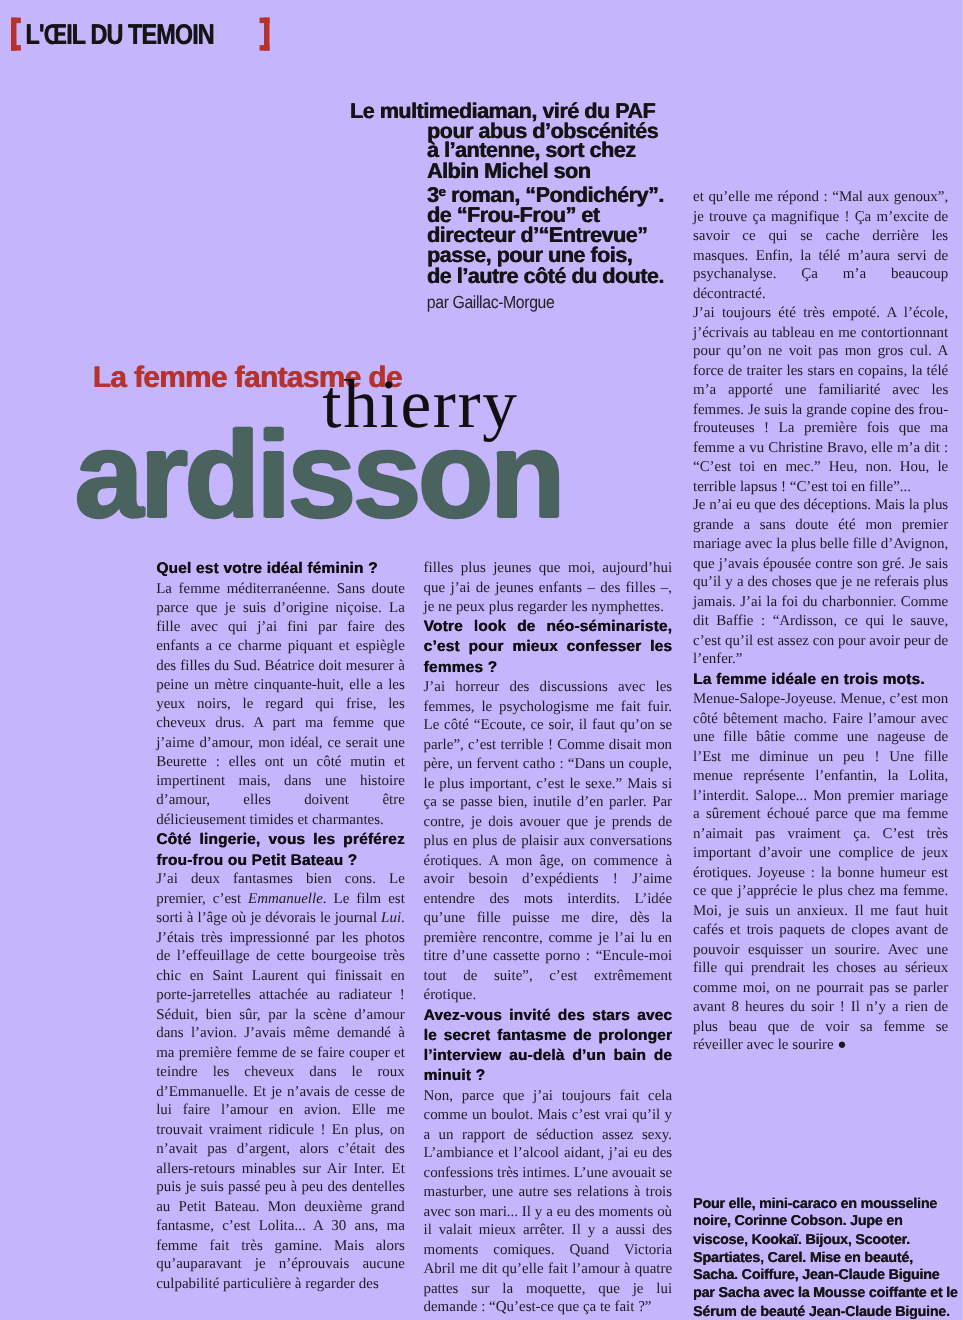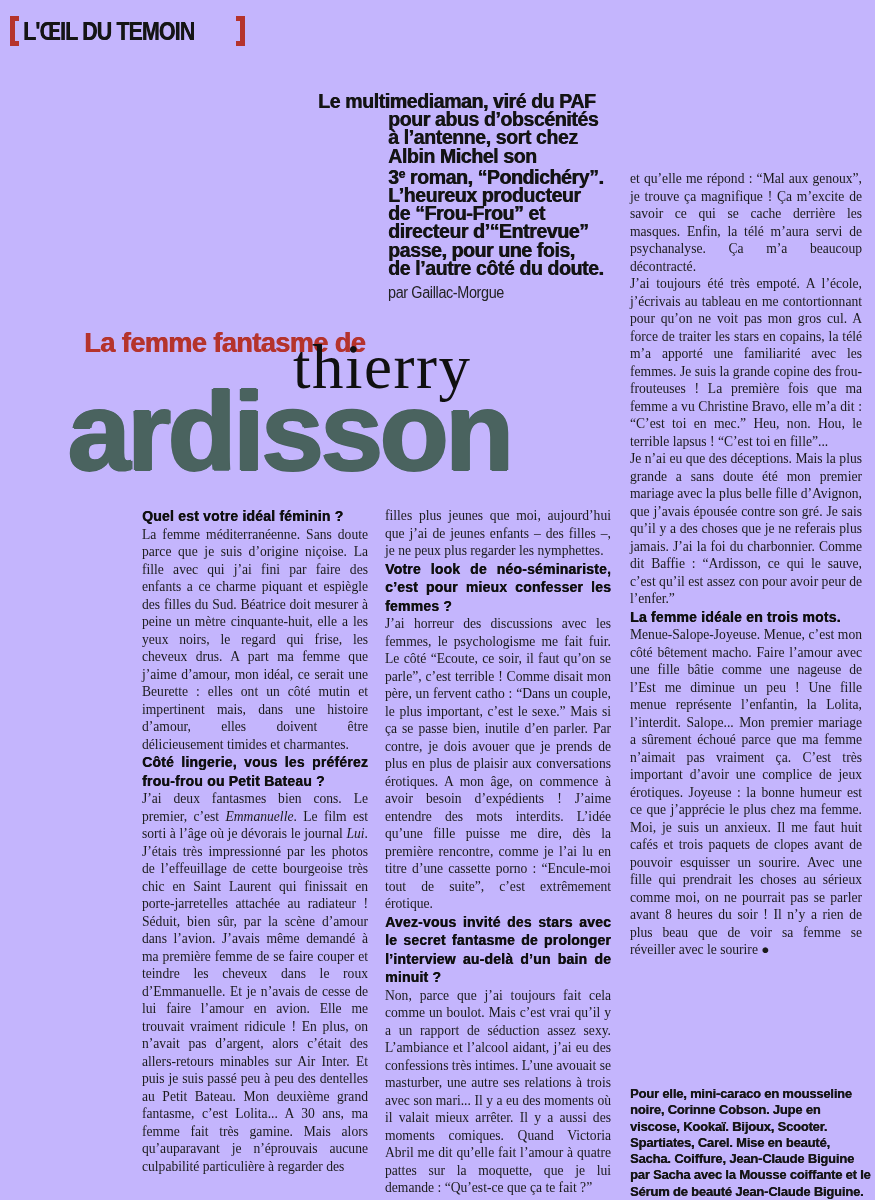--- a/index.html
+++ b/index.html
@@ -108,21 +108,20 @@
     <span class="bracket right"></span>
   </div>
 
   <div class="intro">
     <div class="intro-lines">
         <div class="intro-line">Le multimediaman, viré du PAF</div>
         <div class="intro-line">pour abus d’obscénités</div>
         <div class="intro-line">à l’antenne, sort chez</div>
         <div class="intro-line">Albin Michel son</div>
         <div class="intro-line">3<sup>e</sup> roman, “Pondichéry”.</div>
-        <div class="intro-line">L’heureux producteur</div>
         <div class="intro-line">de “Frou-Frou” et</div>
         <div class="intro-line">directeur d’“Entrevue”</div>
         <div class="intro-line">passe, pour une fois,</div>
         <div class="intro-line">de l’autre côté du doute.</div>
       </div>
     <div class="byline">par Gaillac-Morgue</div>
   </div>
 
   <div class="kicker">La femme fantasme de</div>
   <div class="first-name">thierry</div>

